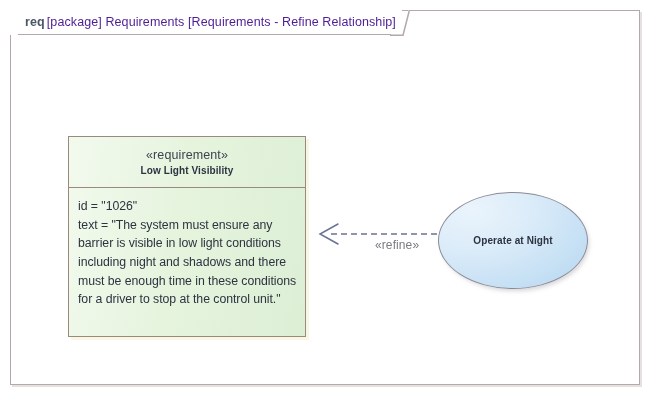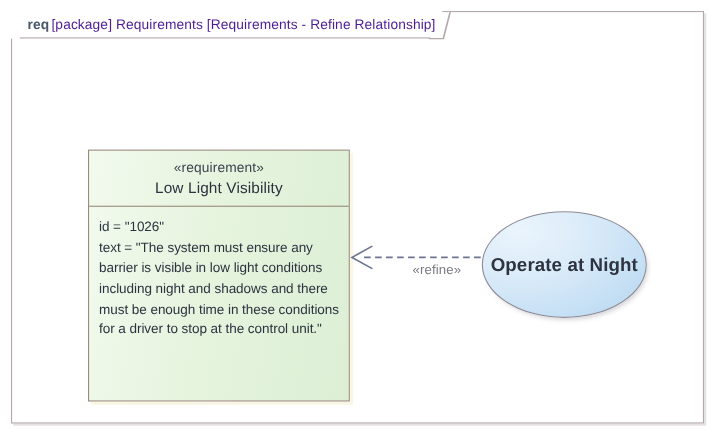--- a/index.html
+++ b/index.html
@@ -78,24 +78,24 @@
   .frame-title-text {
     font-size: 12.5px;
     color: #4c1d95;
     margin-left: 2px;
     letter-spacing: 0.1px;
   }
 
   
   .req-block {
     position: absolute;
-    left: 80px;
+    left: 68px;
     top: 136px;
     width: 238px;
-    height: 229px;
+    height: 201px;
     box-sizing: border-box;
     border: 1.3px solid #9a8a7c;
     background: linear-gradient(100deg, #f2faee 0%, #e6f4de 45%, #dcefd5 100%);
     box-shadow: 3px 3px 0 0 #faf6e4;
     z-index: 2;
   }
   .req-header {
     height: 51px;
     box-sizing: border-box;
     border-bottom: 1.3px solid #9a8a7c;
@@ -104,22 +104,22 @@
     align-items: center;
     justify-content: center;
     line-height: 1.35;
   }
   .req-stereotype {
     font-size: 12.5px;
     color: #3c4250;
     letter-spacing: 0.1px;
   }
   .req-name {
-    font-size: 14px;
-    font-weight: normal;
+    font-size: 10px;
+    font-weight: bold;
     color: #2d3340;
     letter-spacing: 0.1px;
   }
   .req-body {
     padding: 9px 8px 0 9px;
     font-size: 12.3px;
     color: #2d3340;
     line-height: 1.52;
     letter-spacing: -0.05px;
   }
@@ -139,21 +139,21 @@
     border: 1.3px solid #8c8a96;
     box-sizing: border-box;
     background: radial-gradient(ellipse at 22% 18%, #eaf4fc 0%, #dcecf9 35%, #c4dff4 75%, #b6d6ef 100%);
     display: flex;
     align-items: center;
     justify-content: center;
     box-shadow: 2px 3px 4px -1px rgba(140,138,150,0.35);
     z-index: 2;
   }
   .usecase-label {
-    font-size: 17px;
+    font-size: 10px;
     font-weight: bold;
     color: #2d3340;
     letter-spacing: 0.1px;
   }
 
   
   .connector-svg {
     position: absolute;
     left: 0;
     top: 0;

